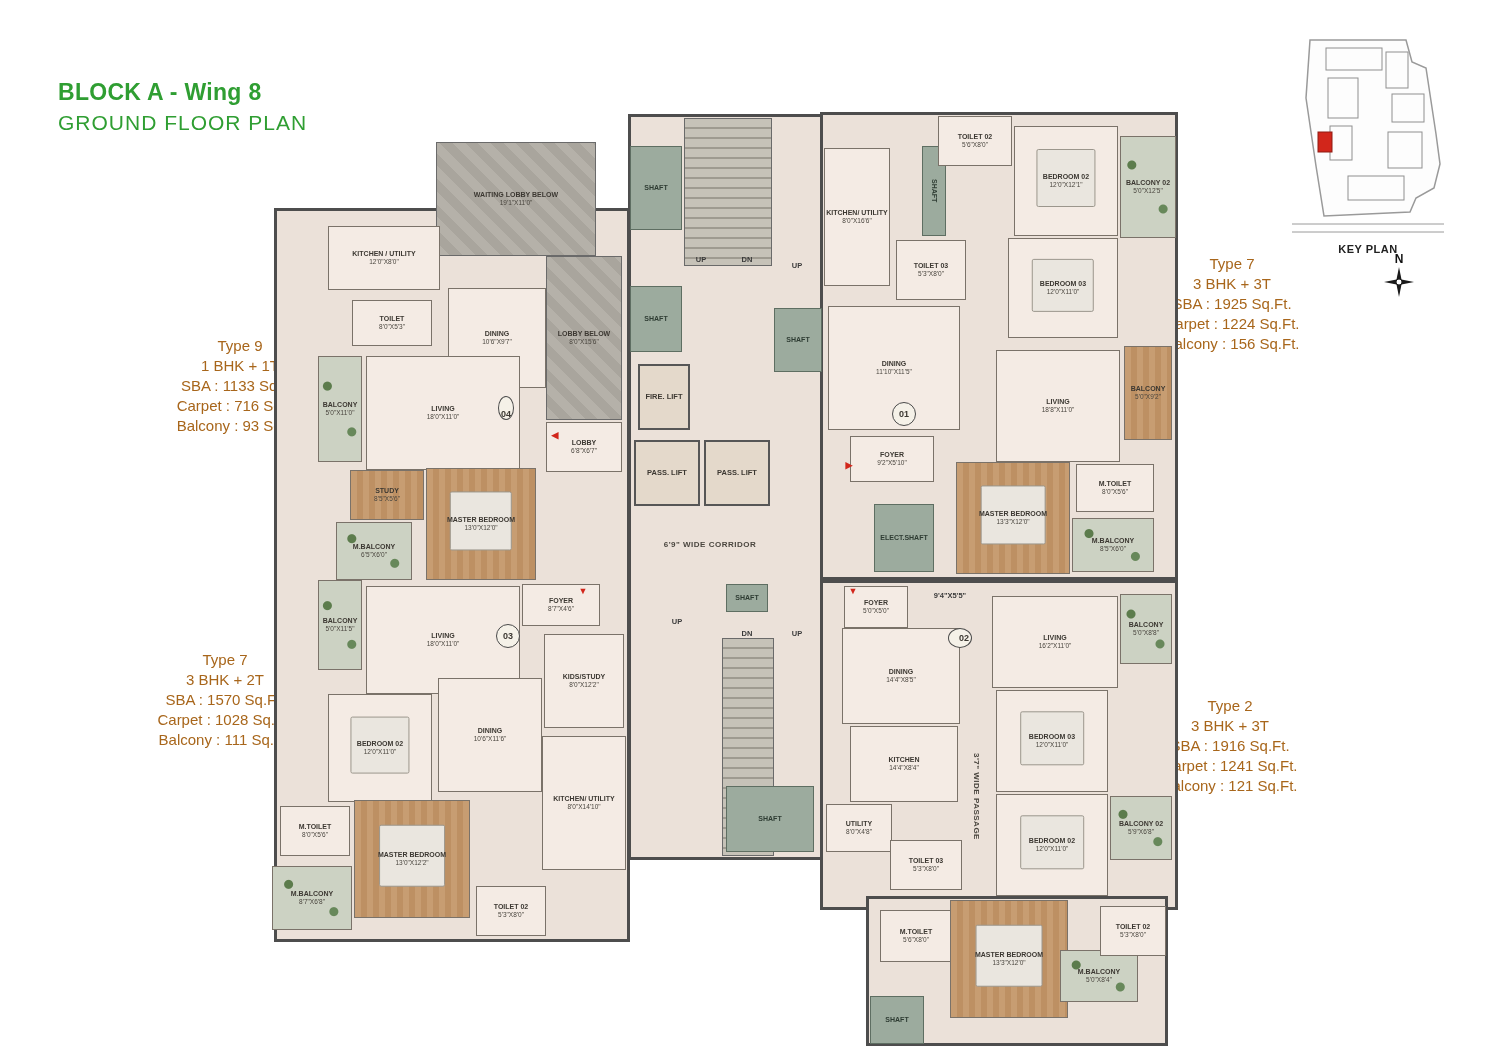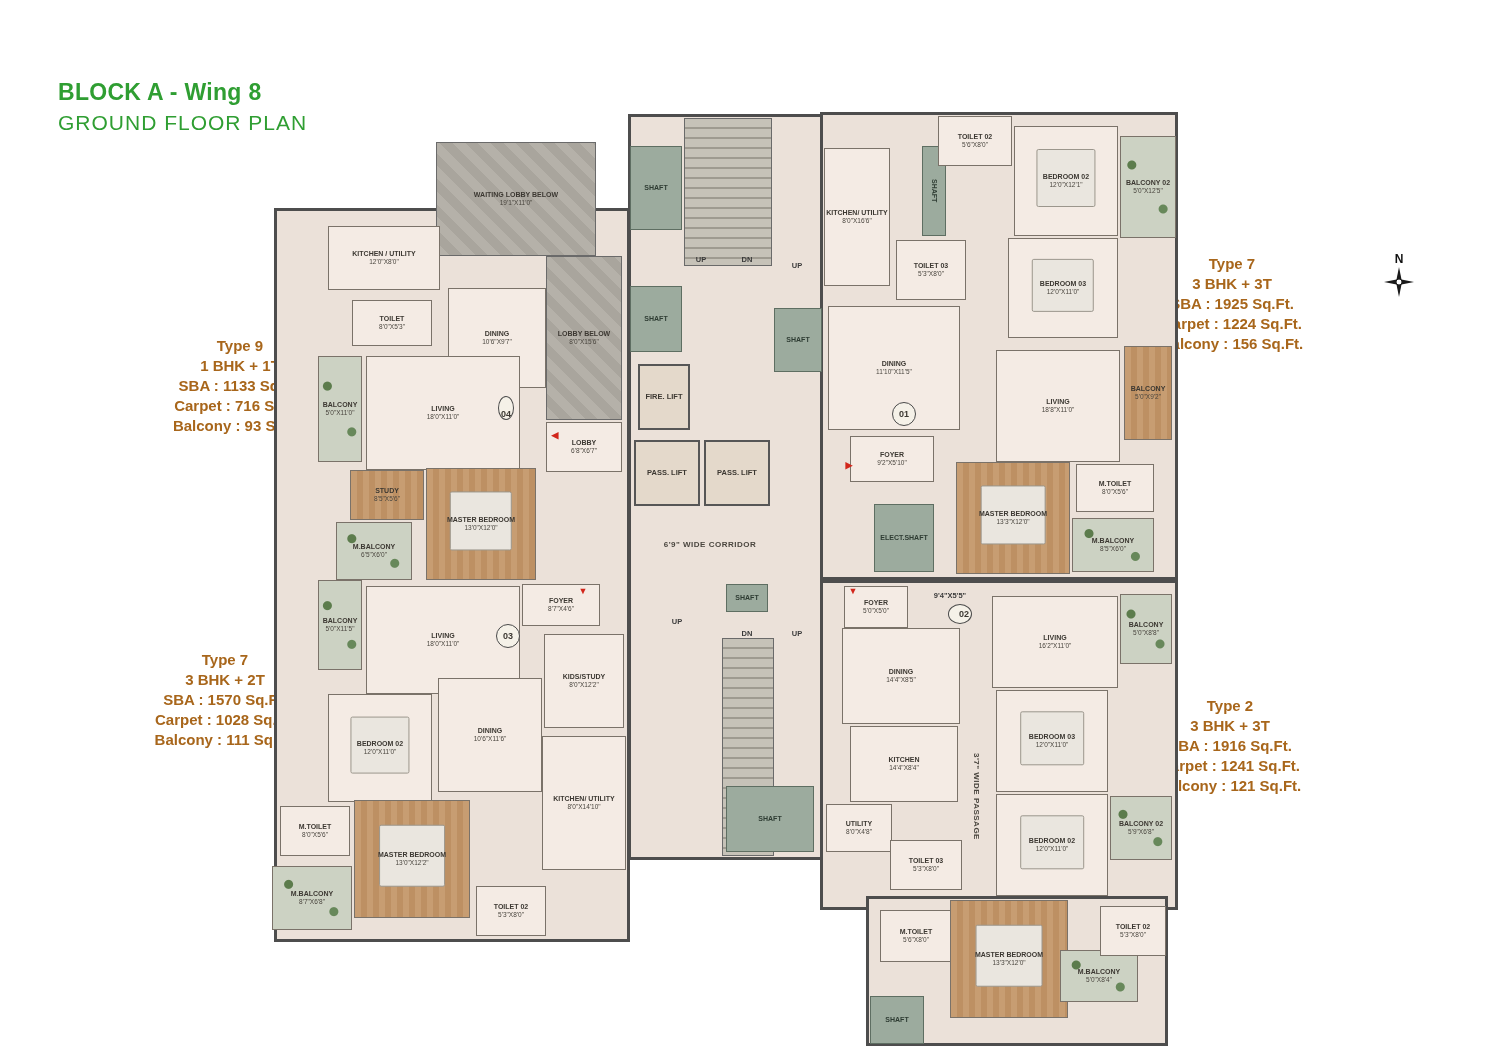--- a/index.html
+++ b/index.html
@@ -4,21 +4,21 @@
 <style>
   html,body{margin:0;padding:0;background:#fff;font-family:"Liberation Sans",sans-serif;}
   .stage{position:relative;width:1500px;height:1046px;background:#ffffff;overflow:hidden;}
 
   
   .header{position:absolute;left:58px;top:42px;margin-top:37px;}
   .header .l1{font-size:23px;font-weight:bold;color:#2f9e32;letter-spacing:.3px;}
   .header .l2{font-size:21px;color:#2f9e32;margin-top:5px;letter-spacing:1px;}
 
   
-  .anno{position:absolute;text-align:center;color:#a8661b;font-weight:bold;font-size:15px;line-height:20px;}
+  .anno{position:absolute;text-align:center;color:#a8661b;font-weight:normal;font-size:15px;line-height:20px;}
   .anno.t1{left:145px;top:336px;width:190px;}
   .anno.t7r{left:1132px;top:254px;width:200px;}
   .anno.t7l{left:130px;top:650px;width:190px;}
   .anno.t8r{left:1130px;top:696px;width:200px;}
 
   
   .keyplan{position:absolute;left:1288px;top:36px;width:160px;text-align:center;}
   .keyplan-label{font-size:11px;font-weight:bold;color:#222;margin-top:3px;letter-spacing:.5px;}
   .compass{position:absolute;left:1384px;top:252px;width:30px;text-align:center;}
   .compass-n{font-size:12px;font-weight:bold;color:#111;margin-bottom:1px;}
@@ -58,20 +58,36 @@
 </head>
 <body>
 
 <div class="stage">
 
   <div class="header">
     <div class="l1">BLOCK A - Wing 8</div>
     <div class="l2">GROUND FLOOR PLAN</div>
   </div>
 
+  <div class="keyplan">
+    <svg width="160" height="200" viewBox="0 0 160 200">
+      <path d="M22,4 L118,4 L124,26 L138,32 L148,98 L152,128 L146,152 L128,162 L122,176 L36,180 L28,130 L18,62 Z" fill="#fdfdfd" stroke="#9a9a9a" stroke-width="1.5"></path>
+      <rect x="38" y="12" width="56" height="22" fill="none" stroke="#8f8f8f"></rect>
+      <rect x="98" y="16" width="22" height="36" fill="none" stroke="#8f8f8f"></rect>
+      <rect x="40" y="42" width="30" height="40" fill="none" stroke="#8f8f8f"></rect>
+      <rect x="104" y="58" width="32" height="28" fill="none" stroke="#8f8f8f"></rect>
+      <rect x="42" y="90" width="22" height="34" fill="none" stroke="#8f8f8f"></rect>
+      <rect x="100" y="96" width="34" height="36" fill="none" stroke="#8f8f8f"></rect>
+      <rect x="60" y="140" width="56" height="24" fill="none" stroke="#8f8f8f"></rect>
+      <rect x="30" y="96" width="14" height="20" fill="#d2261b" stroke="#8f1a12"></rect>
+      <line x1="4" y1="188" x2="156" y2="188" stroke="#9a9a9a"></line>
+      <line x1="4" y1="196" x2="156" y2="196" stroke="#9a9a9a"></line>
+    </svg>
+    <div class="keyplan-label">KEY PLAN</div>
+  </div>
 
   <div class="compass">
     <div class="compass-n">N</div>
     <svg width="30" height="30" viewBox="0 0 30 30">
       <polygon points="15,0 18,15 15,30 12,15" fill="#1a1a1a"></polygon>
       <polygon points="0,15 15,12 30,15 15,18" fill="#1a1a1a"></polygon>
       <circle cx="15" cy="15" r="3" fill="#ffffff" stroke="#1a1a1a"></circle>
     </svg>
   </div>
 
@@ -352,21 +368,21 @@
       </div>
       <div class="room-box unitnum" style="left: 498px; top: 396px; width: 16px; height: 24px; justify-content: flex-end;">
         <div class="rlabel">04</div>
       </div>
       <div class="room-box unitnum" style="left: 892px; top: 402px; width: 24px; height: 24px;">
         <div class="rlabel">01</div>
       </div>
       <div class="room-box unitnum" style="left: 496px; top: 624px; width: 24px; height: 24px;">
         <div class="rlabel">03</div>
       </div>
-      <div class="room-box unitnum" style="left: 948px; top: 604px; width: 24px; height: 20px; padding-left: 8px;">
+      <div class="room-box unitnum" style="left: 948px; top: 628px; width: 24px; height: 20px; padding-left: 8px;">
         <div class="rlabel">02</div>
       </div>
       <div class="room-box tlabel" style="left: 688px; top: 254px; width: 26px; height: 12px;">
         <div class="rlabel">UP</div>
       </div>
       <div class="room-box tlabel" style="left: 734px; top: 254px; width: 26px; height: 12px;">
         <div class="rlabel">DN</div>
       </div>
       <div class="room-box tlabel" style="left: 784px; top: 260px; width: 26px; height: 12px;">
         <div class="rlabel">UP</div>

